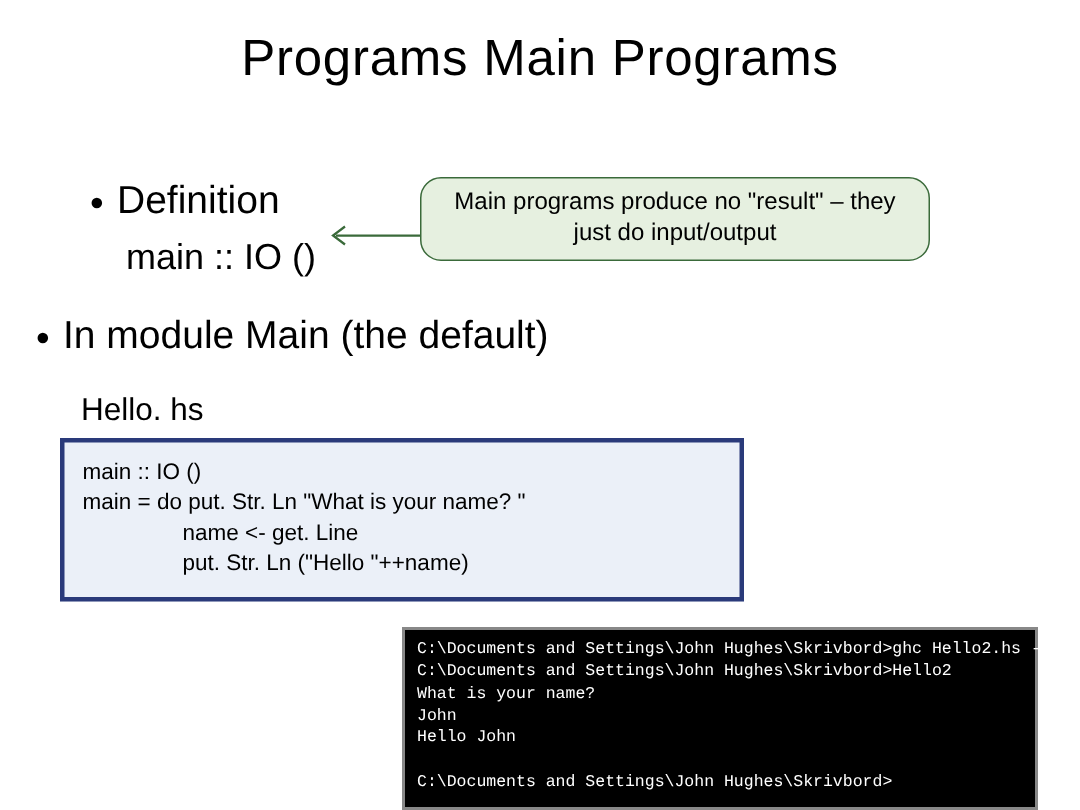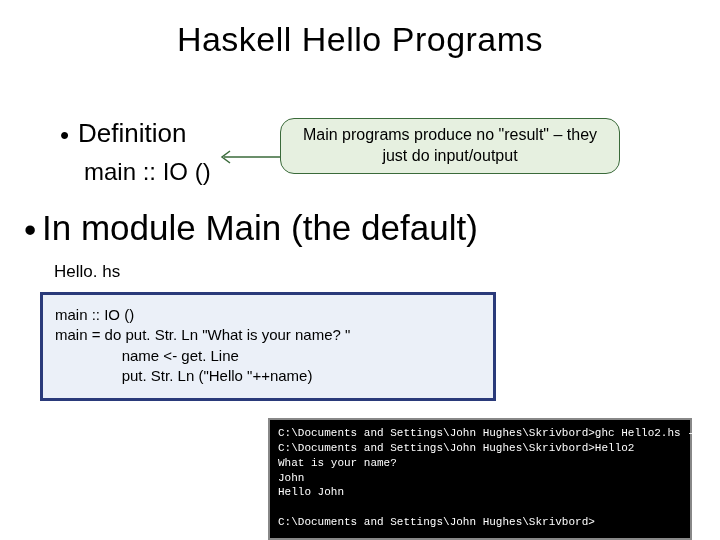--- a/index.html
+++ b/index.html
@@ -56,33 +56,33 @@
     top: 155px;
     width: 64px;
     height: 2px;
     background: transparent;
   }
   .pointer svg { position: absolute; top: -8px; left: 0; }
   .bullet2 {
     position: absolute;
     left: 42px;
     top: 208px;
-    font-size: 35px;
+    font-size: 26px;
   }
   .bullet2::before {
     content: "•";
     position: absolute;
     left: -18px;
     top: 2px;
   }
   .filename {
     position: absolute;
     left: 54px;
     top: 262px;
-    font-size: 17px;
+    font-size: 21px;
   }
   .codebox {
     position: absolute;
     left: 40px;
     top: 292px;
     width: 456px;
     border: 3px solid #2a3a7a;
     background: #ebf0f8;
     padding: 10px 12px 12px 12px;
     font-size: 15px;
@@ -108,21 +108,21 @@
     content: "";
     position: absolute;
     left: 0; right: 0; bottom: 0;
     height: 2px;
     background: #888;
   }
 </style>
 </head>
 <body>
 
-<h1 class="title">Haskell Hello Programs</h1>
+<h1 class="title">Programs Main Programs</h1>
 
 <div class="bullet1">Definition</div>
 
 <div class="sig">main :: IO ()</div>
 
 <div class="pointer">
   <svg width="66" height="20" viewBox="0 0 66 20">
     <line x1="66" y1="10" x2="8" y2="10" stroke="#3a6a3a" stroke-width="1.5"></line>
     <polyline points="14,4 6,10 14,16" fill="none" stroke="#3a6a3a" stroke-width="1.5"></polyline>
   </svg>

